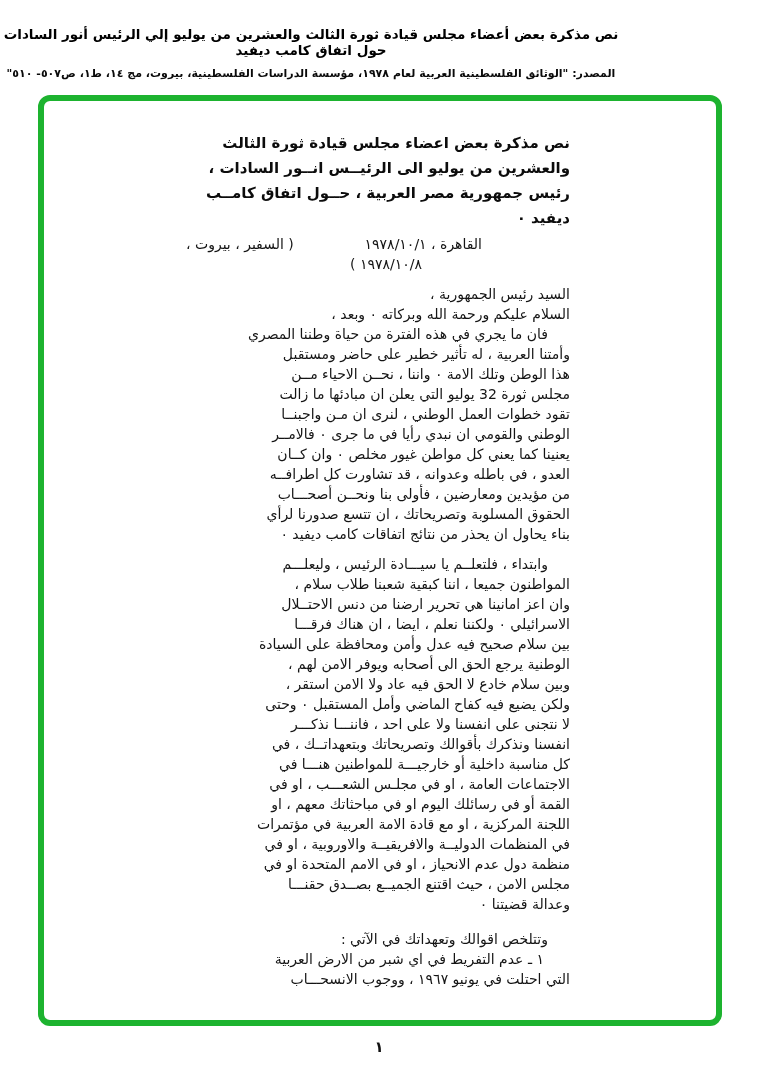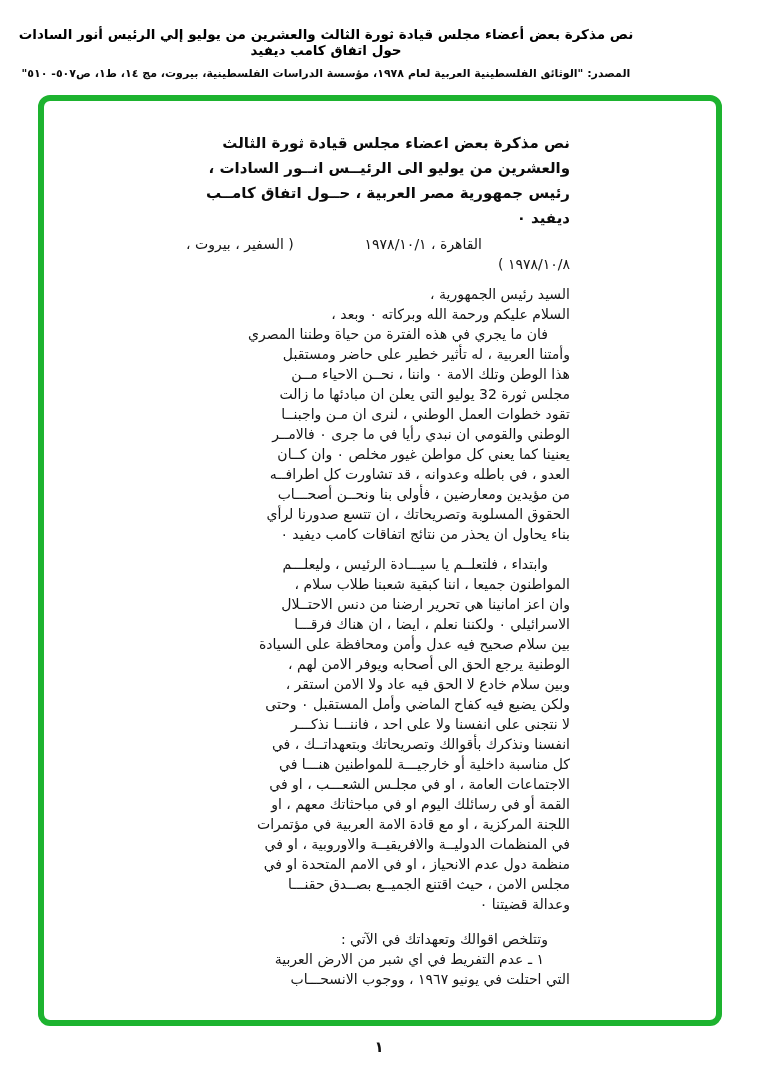--- a/index.html
+++ b/index.html
@@ -5,21 +5,21 @@
   * { margin:0; padding:0; box-sizing:border-box; }
   html,body { width:758px; height:1078px; background:#ffffff; }
   body {
     position:relative;
     font-family:"DejaVu Sans", sans-serif;
     direction:rtl;
     color:#000;
     overflow:hidden;
   }
   .top-header {
-    position:absolute; top:26px; left:15px; width:622px;
+    position:absolute; top:26px; left:0; width:622px;
     text-align:center;
   }
   .top-header .h-line1 {
     font-size:13.5px; font-weight:700; letter-spacing:-0.2px;
   }
   .top-header .h-line2 {
     font-size:11px; font-weight:700; margin-top:9px; color:#0a0a0a;
   }
   .green-box {
     position:absolute; left:38px; top:95px;
@@ -31,21 +31,21 @@
   .doc-text {
     position:absolute; top:131px; right:188px; width:384px;
     font-size:14px; color:#141414; line-height:20px;
   }
   .memo-title { font-size:15px; font-weight:700; line-height:25px; color:#0c0c0c; }
   .dateline {
     margin-top:3px;
     display:flex; justify-content:space-between; align-items:flex-start;
     padding-right:88px; line-height:20px;
   }
-  .dateline2 { text-align:right; padding-left:16px; line-height:20px; }
+  .dateline2 { text-align:center; padding-left:16px; line-height:20px; }
   .salutation { margin-top:10px; }
   .para .line { white-space:nowrap; }
   .indent-first .line:first-child { padding-right:22px; }
   .p2 { margin-top:10px; }
   .transition { margin-top:15px; }
   .item1 .line:first-child { padding-right:26px; }
   .page-number {
     position:absolute; top:1038px; left:0; width:758px;
     text-align:center; font-size:15px; font-weight:700; color:#111;
   }

